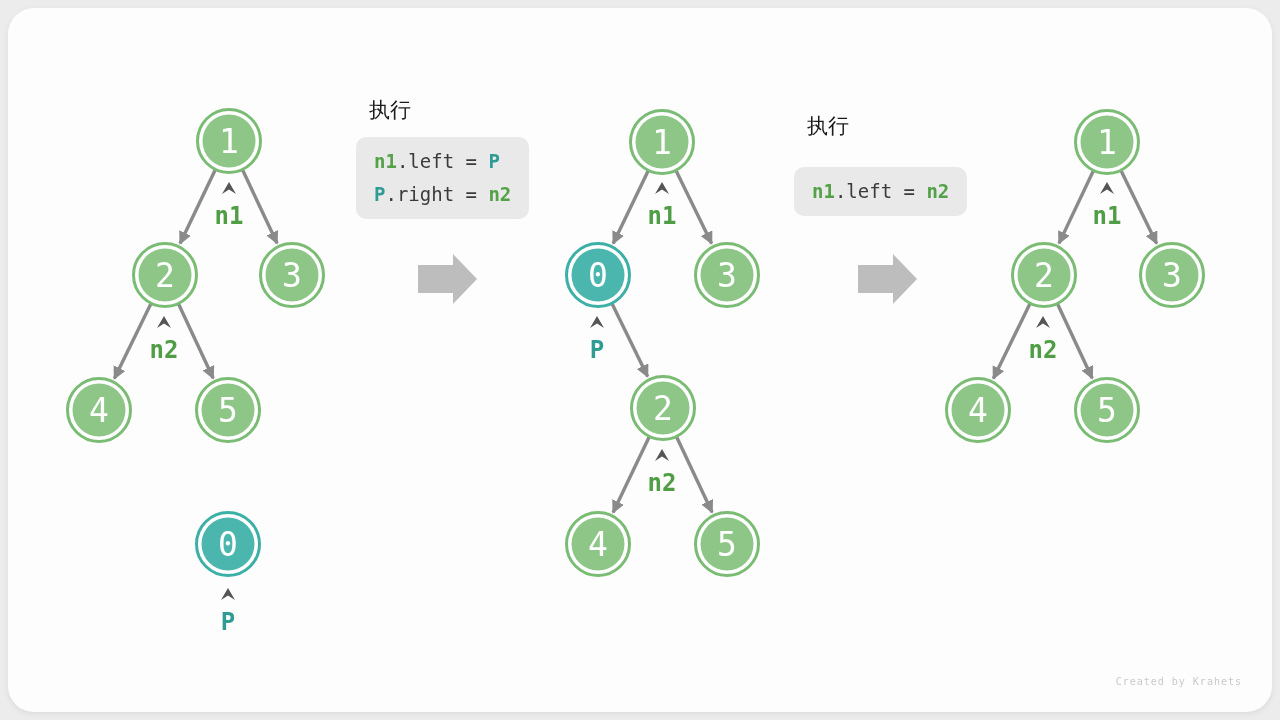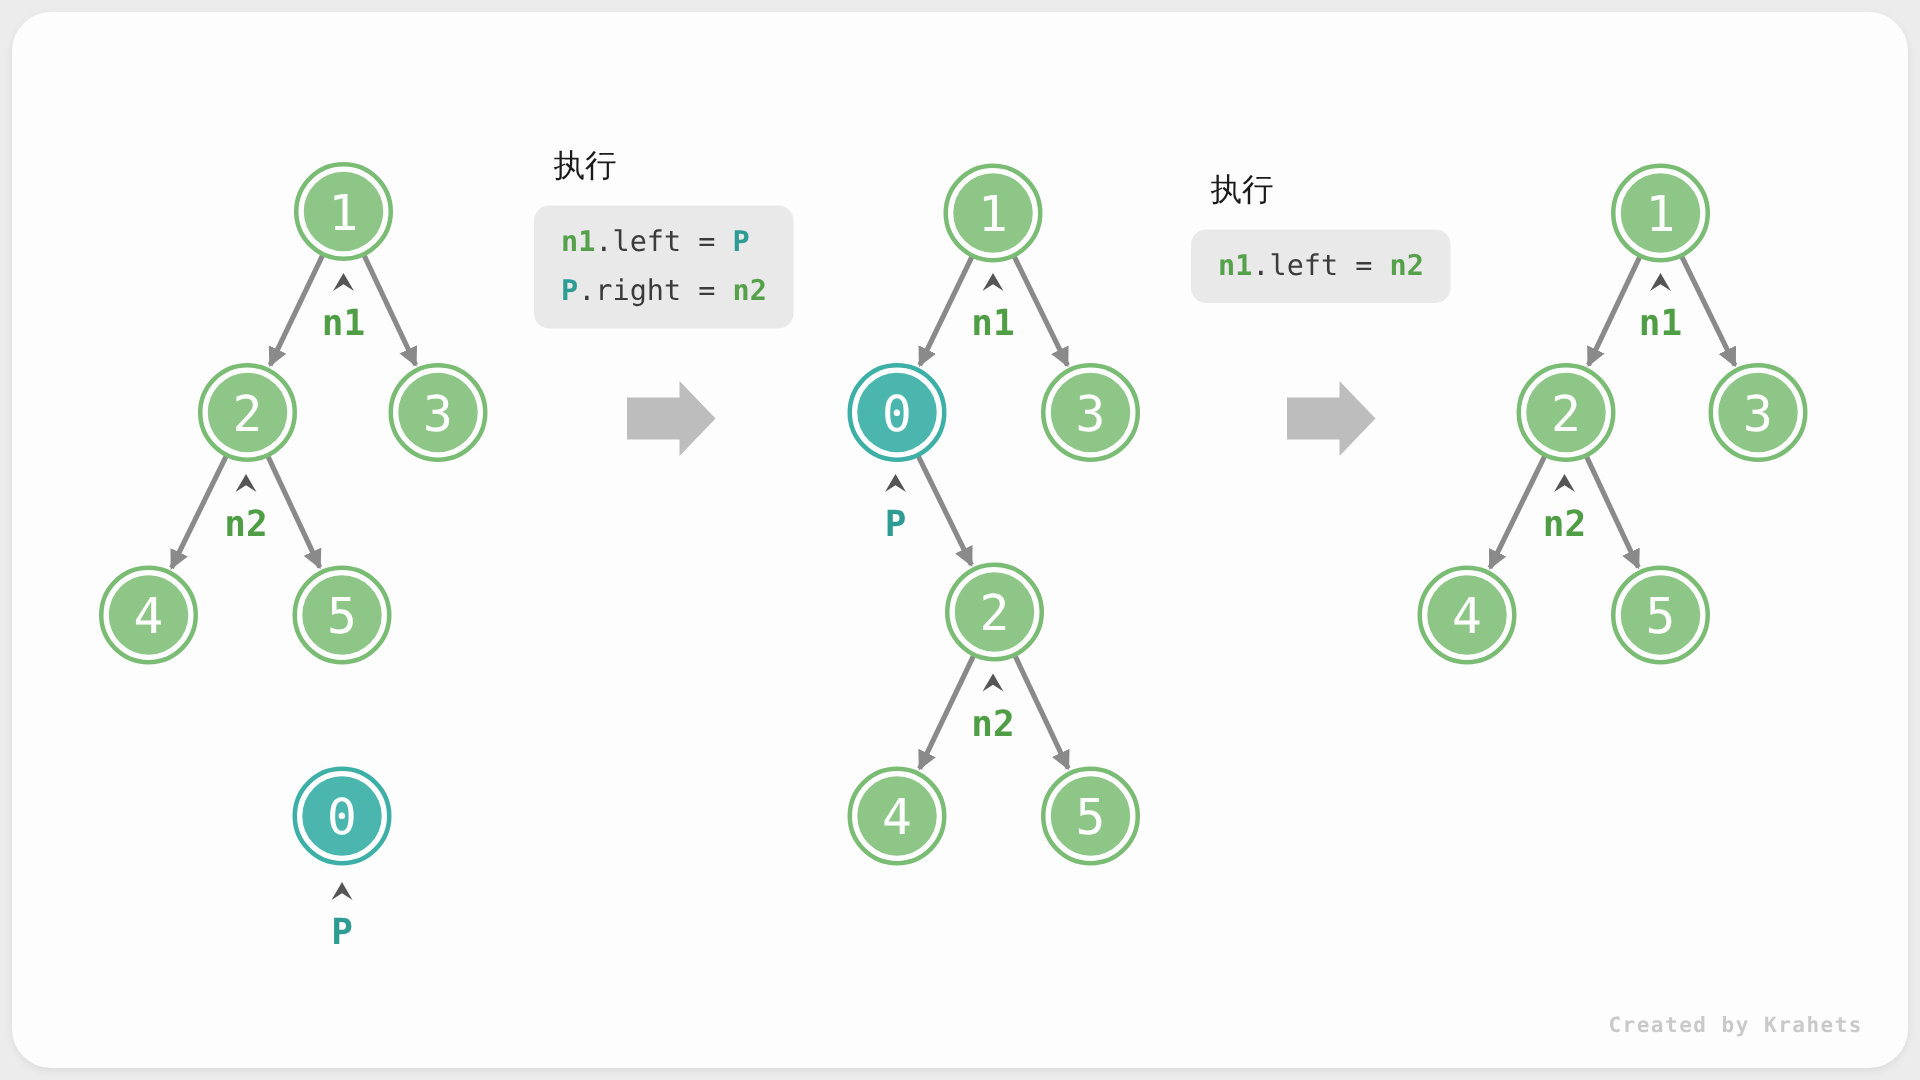--- a/index.html
+++ b/index.html
@@ -25,21 +25,21 @@
   .code-box{
     display:inline-block;background:#e9e9e9;border-radius:10px;
     padding:8px 18px;
     font-family:"DejaVu Sans Mono", monospace;
     font-size:19px;
   }
   .code-line{line-height:33px;white-space:pre;}
   .watermark{
     position:absolute;top:676px;right:38px;z-index:3;
     font-family:"DejaVu Sans Mono", monospace;
-    font-size:14px;color:#c9c9c9;letter-spacing:1px;font-weight:bold;
+    font-size:10px;color:#c9c9c9;letter-spacing:1px;
   }
 </style>
 </head>
 <body style="background: rgb(236, 236, 236);">
 
 <div class="card" id="canvas-card" style="background: rgb(253, 253, 253);"></div>
 
 <svg class="overlay" id="diagram-svg" width="1280" height="720">
     <defs>
       <marker id="arw" markerWidth="4.2" markerHeight="4.2" refX="3.4" refY="1.9" orient="auto">
@@ -186,16 +186,16 @@
     </g>
   </svg>
 
 <div class="code-block" id="code-block-1">
   <div class="code-heading">执行</div>
   <div class="code-box" id="code-box-1" style="background: rgb(233, 233, 233);"><div class="code-line"><span style="color: rgb(85, 161, 74); font-weight: bold;">n1</span><span style="color: rgb(59, 59, 59); font-weight: normal;">.left = </span><span style="color: rgb(46, 156, 148); font-weight: bold;">P</span></div><div class="code-line"><span style="color: rgb(46, 156, 148); font-weight: bold;">P</span><span style="color: rgb(59, 59, 59); font-weight: normal;">.right = </span><span style="color: rgb(85, 161, 74); font-weight: bold;">n2</span></div></div>
 </div>
 
 <div class="code-block" id="code-block-2">
   <div class="code-heading">执行</div>
-  <div class="code-box" id="code-box-2" style="background: rgb(233, 233, 233);"><div class="code-line"><span style="color: rgb(85, 161, 74); font-weight: bold;">n1</span><span style="color: rgb(59, 59, 59); font-weight: normal;">.left = </span><span style="color: rgb(85, 161, 74); font-weight: bold;">n2</span></div></div>
+  <div class="code-box" id="code-box-2" style="background: rgb(233, 233, 233); margin-top: 14px;"><div class="code-line"><span style="color: rgb(85, 161, 74); font-weight: bold;">n1</span><span style="color: rgb(59, 59, 59); font-weight: normal;">.left = </span><span style="color: rgb(85, 161, 74); font-weight: bold;">n2</span></div></div>
 </div>
 
 <div class="watermark">Created by Krahets</div>
 
 </body></html>

